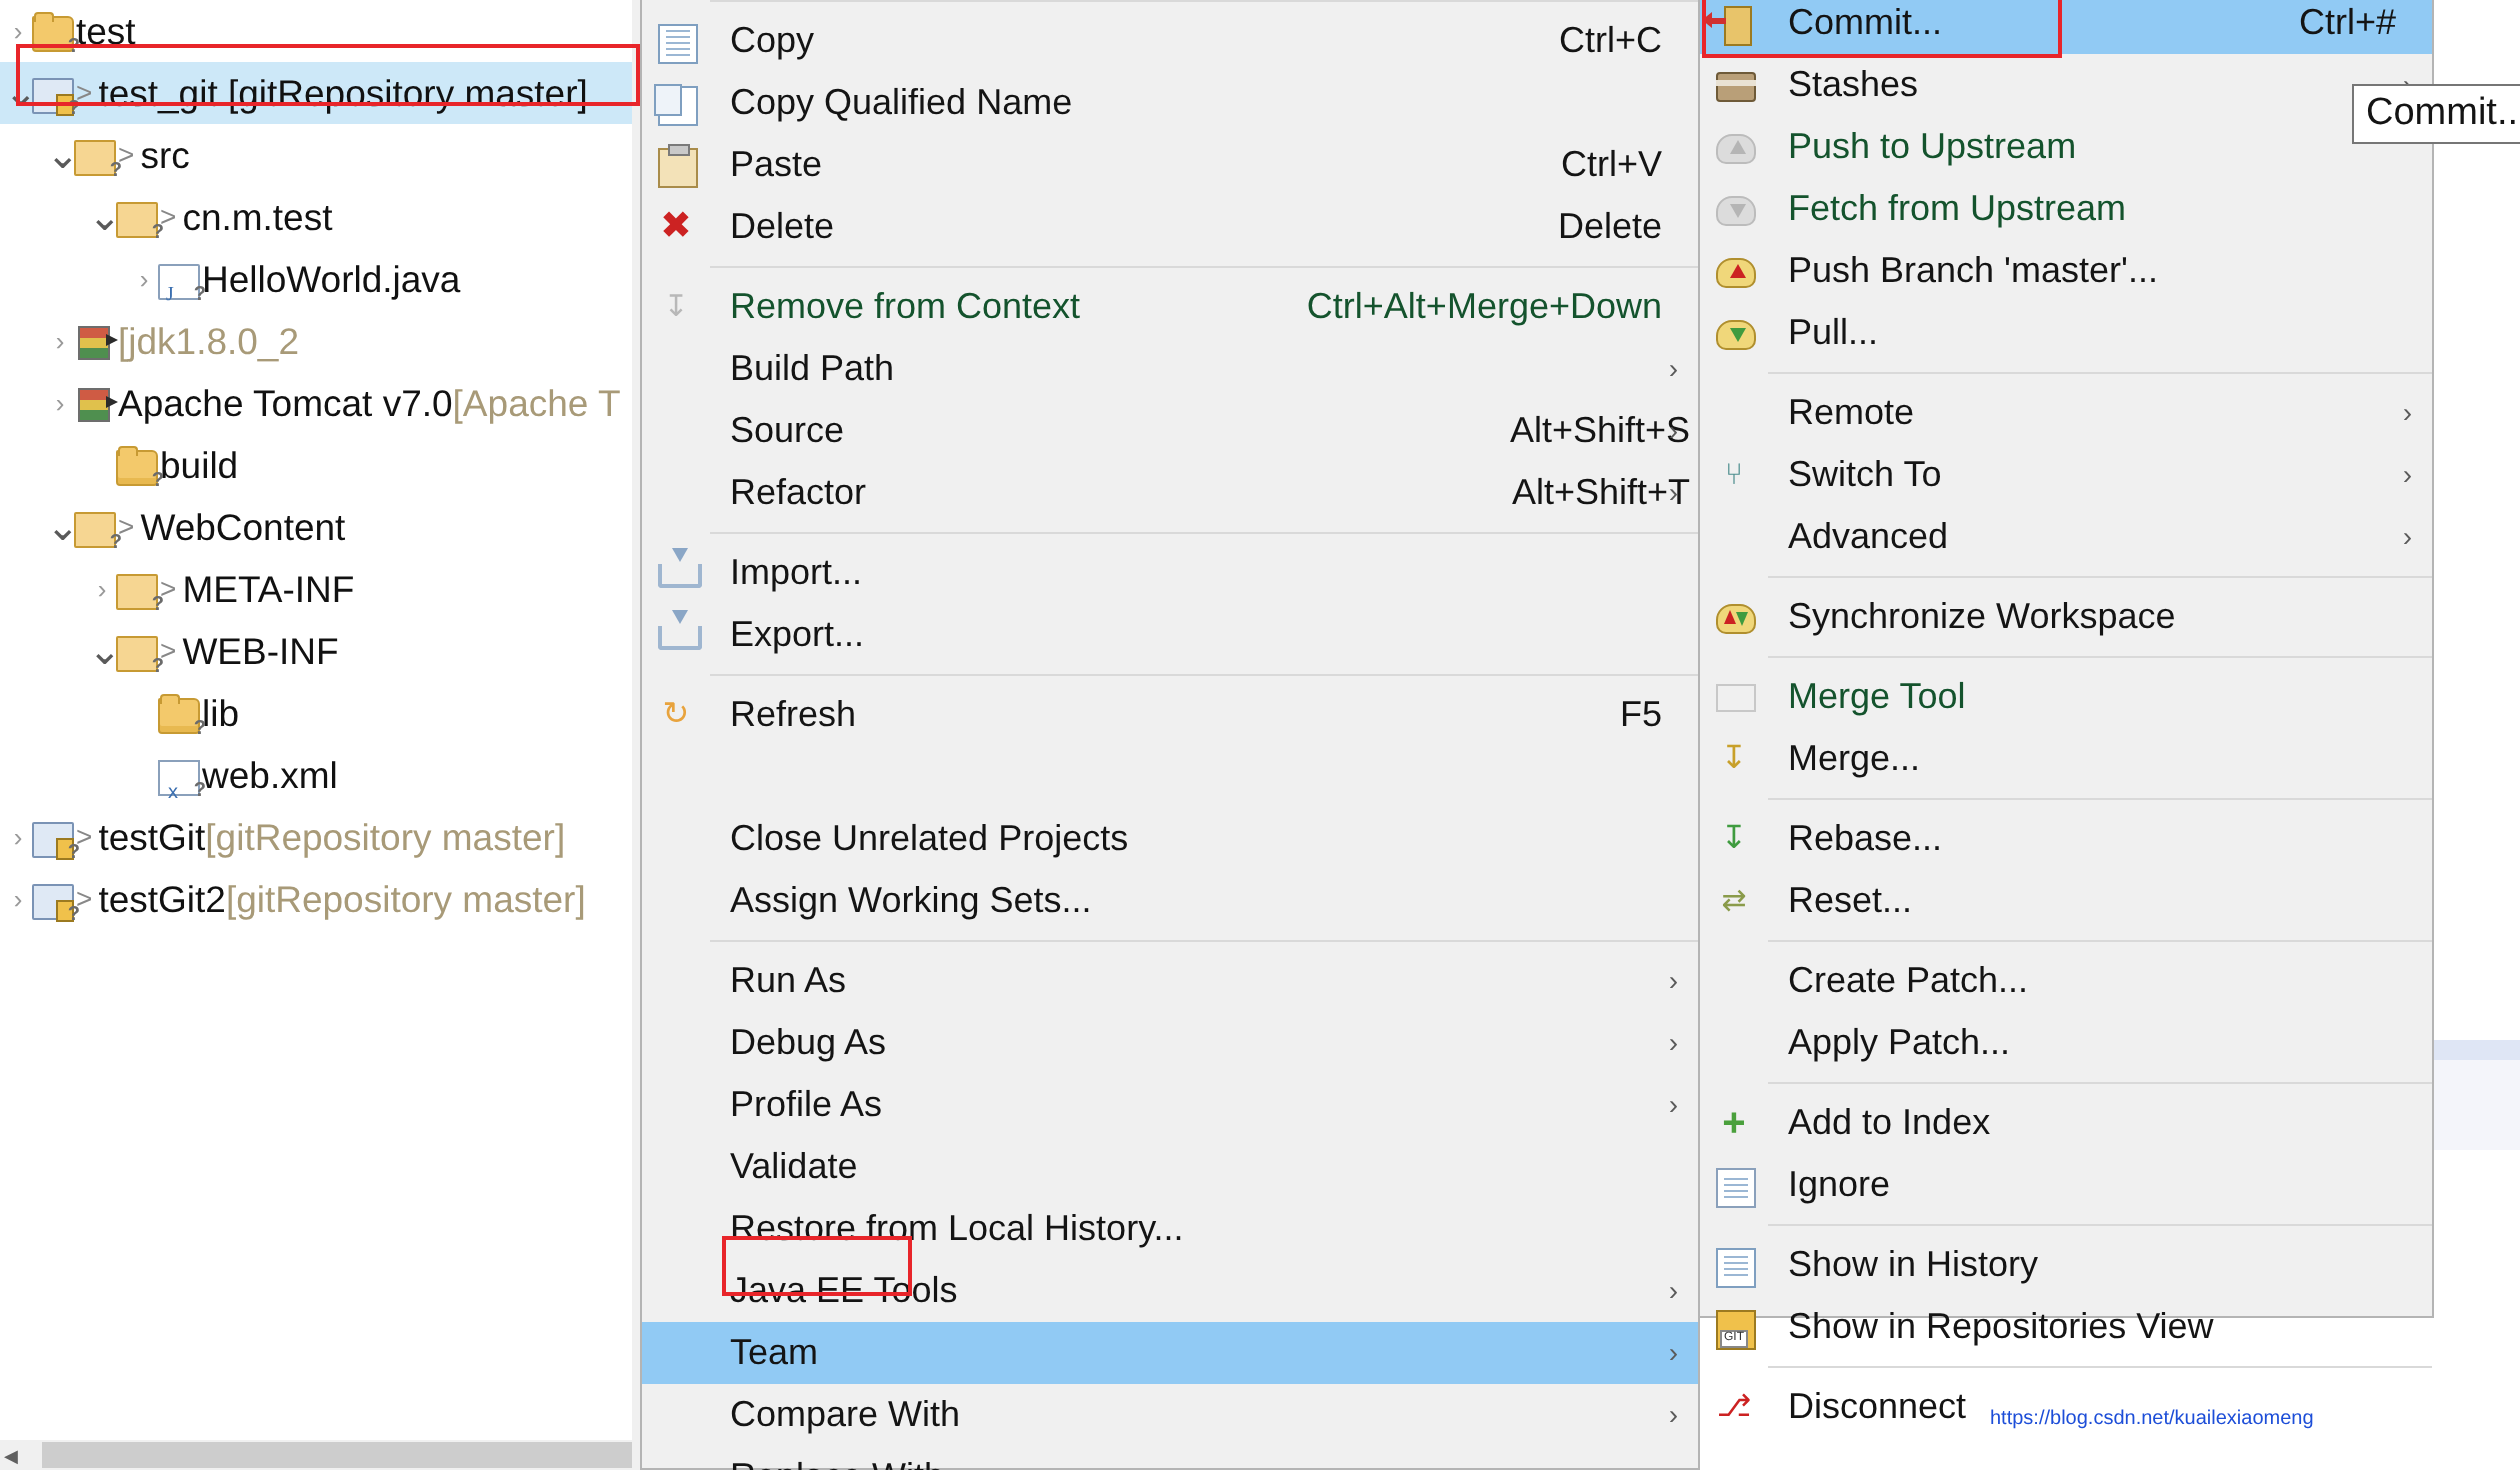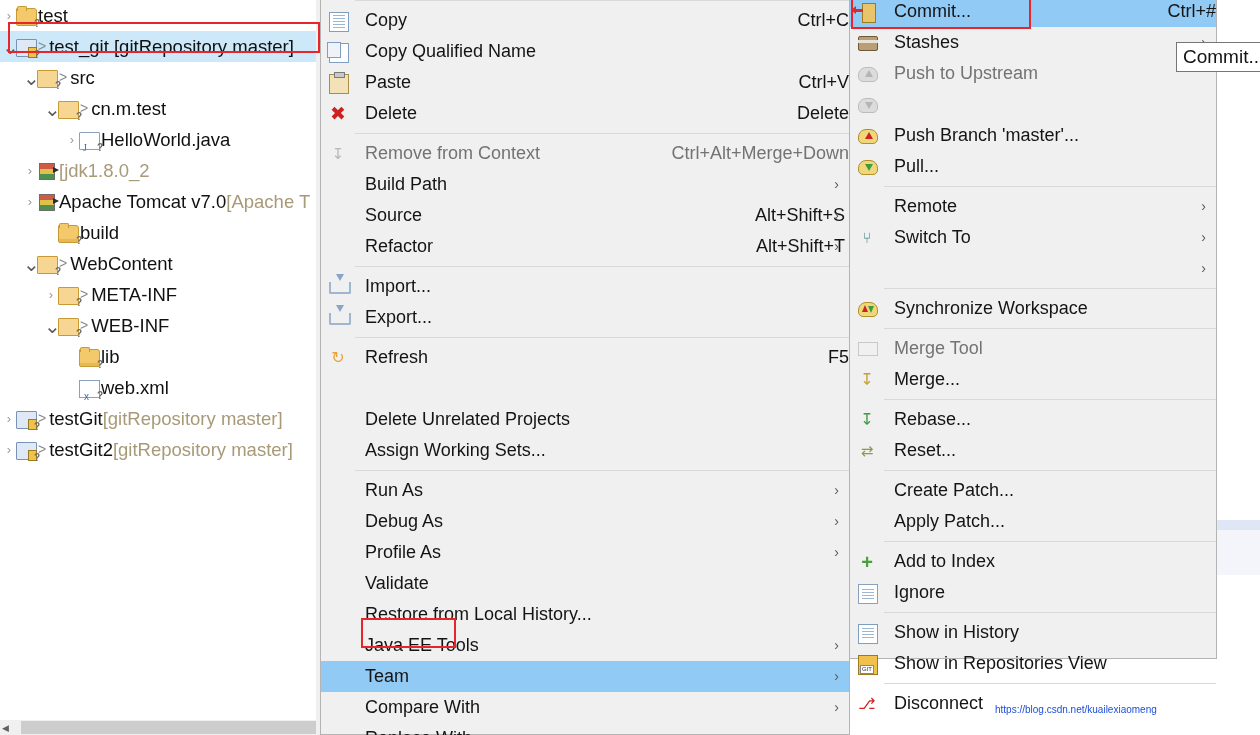--- a/index.html
+++ b/index.html
@@ -111,25 +111,25 @@
     position:absolute;left:0;top:0;bottom:0;width:34px;background:#f0f0f0;
   }
   .mi{
     position:relative;display:flex;align-items:center;height:31px;
     padding-left:0;white-space:nowrap;
   }
   .mi .micon{
     width:34px;flex:0 0 34px;height:20px;position:relative;
   }
   .mi .mlabel{flex:1 1 auto;padding-left:10px;}
-  .mi .maccel{color:#141414;padding-right:0;}
+  .mi .maccel{color:#141414;padding-right:18px;}
   .mi .marrow{
     position:absolute;right:10px;top:0;line-height:31px;color:#5a5a5a;font-size:14px;
   }
-  .mi.disabled .mlabel,.mi.disabled .maccel{color:#737373;}
+  .mi.disabled .mlabel,.mi.disabled .maccel{color:#14532d;}
   .mi.hl{background:#91caf4;}
   .msep{
     height:1px;margin:4px 0 4px 34px;background:#d9d9d9;
   }
   .msep.full{margin-left:0;}
 
   
   .mic{position:absolute;left:8px;top:1px;width:18px;height:18px;}
   .mic.copy{background:#ffffff;border:1px solid #7f9fc0;}
   .mic.copy:after{content:"";position:absolute;left:3px;top:2px;right:3px;bottom:3px;
@@ -419,21 +419,21 @@
         <span class="mic refresh">↻</span>
       </span>
       <span class="mlabel">Refresh</span>
       <span class="maccel">F5</span>
     </div>
     <div class="mi">
       <span class="micon"></span>
     </div>
     <div class="mi">
       <span class="micon"></span>
-      <span class="mlabel">Delete Unrelated Projects</span>
+      <span class="mlabel">Close Unrelated Projects</span>
     </div>
     <div class="mi">
       <span class="micon"></span>
       <span class="mlabel">Assign Working Sets...</span>
     </div>
     <div class="msep"></div>
     <div class="mi">
       <span class="micon"></span>
       <span class="mlabel">Run As</span>
       <span class="marrow">›</span>
@@ -501,20 +501,21 @@
         </span>
       </span>
       <span class="mlabel">Push to Upstream</span>
     </div>
     <div class="mi disabled">
       <span class="micon">
         <span class="mic cloud gray">
           <span class="arrd"></span>
         </span>
       </span>
+      <span class="mlabel">Fetch from Upstream</span>
     </div>
     <div class="mi">
       <span class="micon">
         <span class="mic cloud">
           <span class="arr"></span>
         </span>
       </span>
       <span class="mlabel">Push Branch 'master'...</span>
     </div>
     <div class="mi">
@@ -533,20 +534,21 @@
     </div>
     <div class="mi">
       <span class="micon">
         <span class="mic switchto">⑂</span>
       </span>
       <span class="mlabel">Switch To</span>
       <span class="marrow">›</span>
     </div>
     <div class="mi">
       <span class="micon"></span>
+      <span class="mlabel">Advanced</span>
       <span class="marrow">›</span>
     </div>
     <div class="msep"></div>
     <div class="mi">
       <span class="micon">
         <span class="mic sync">
           <span class="arr"></span>
           <span class="arrd"></span>
         </span>
       </span>

